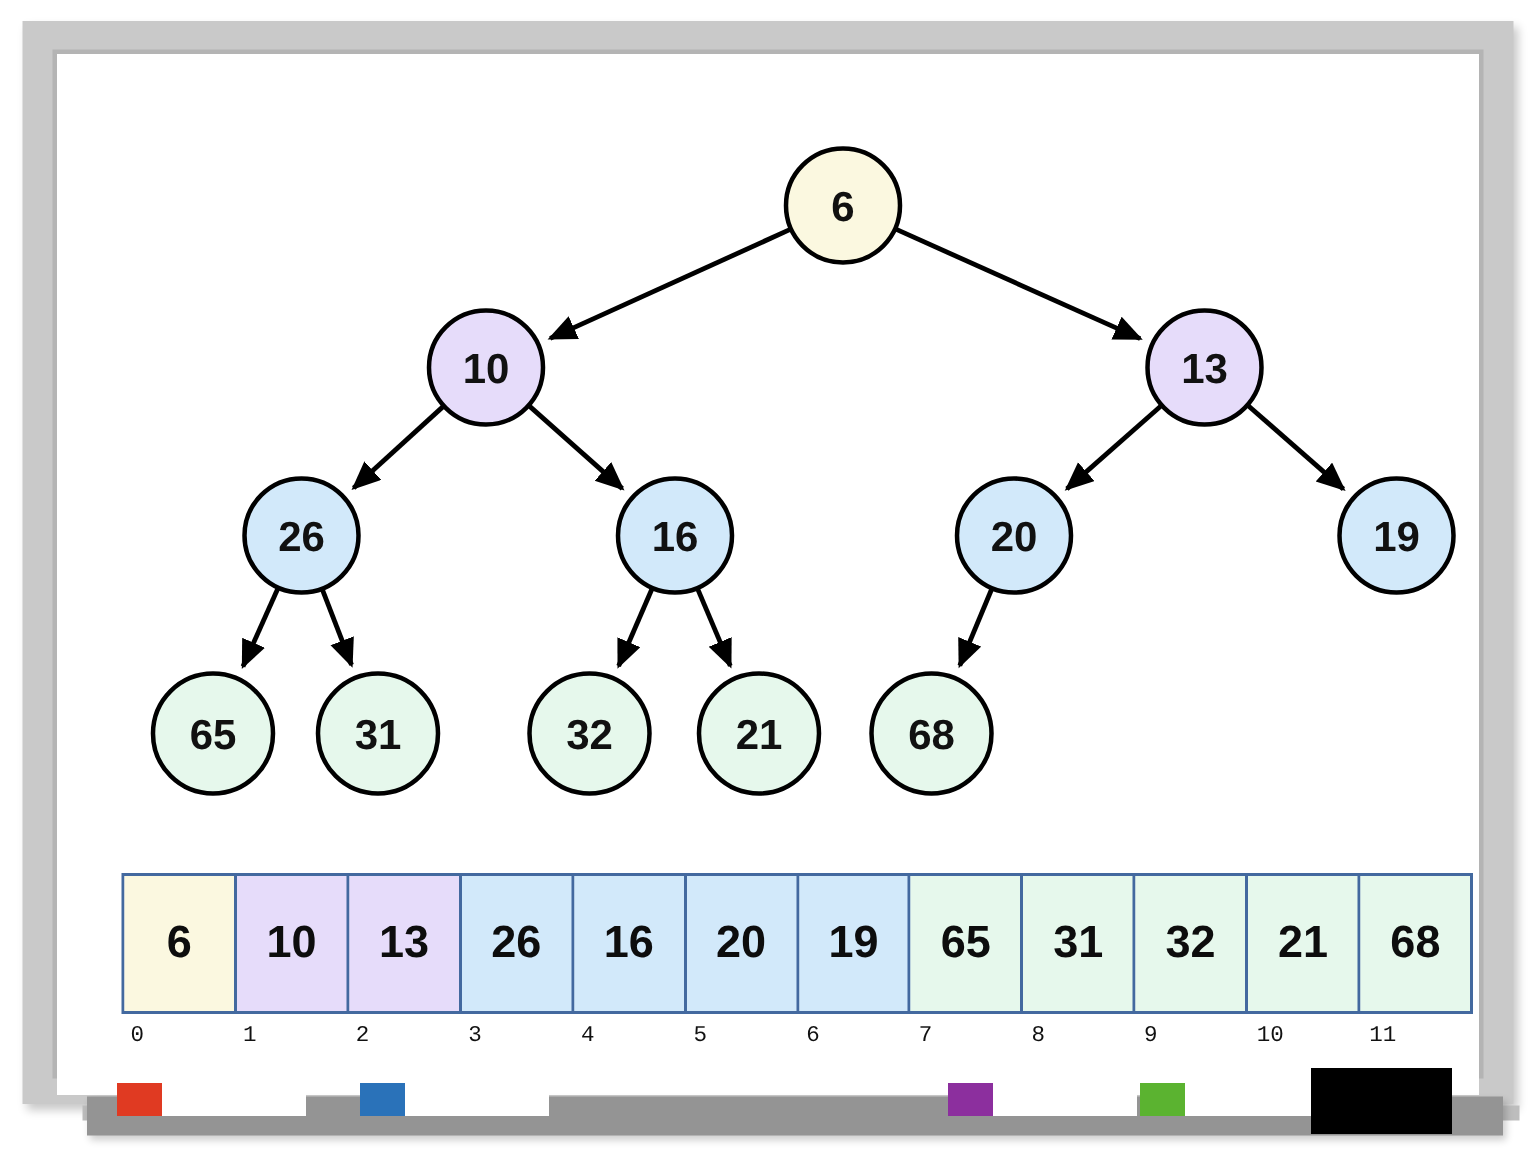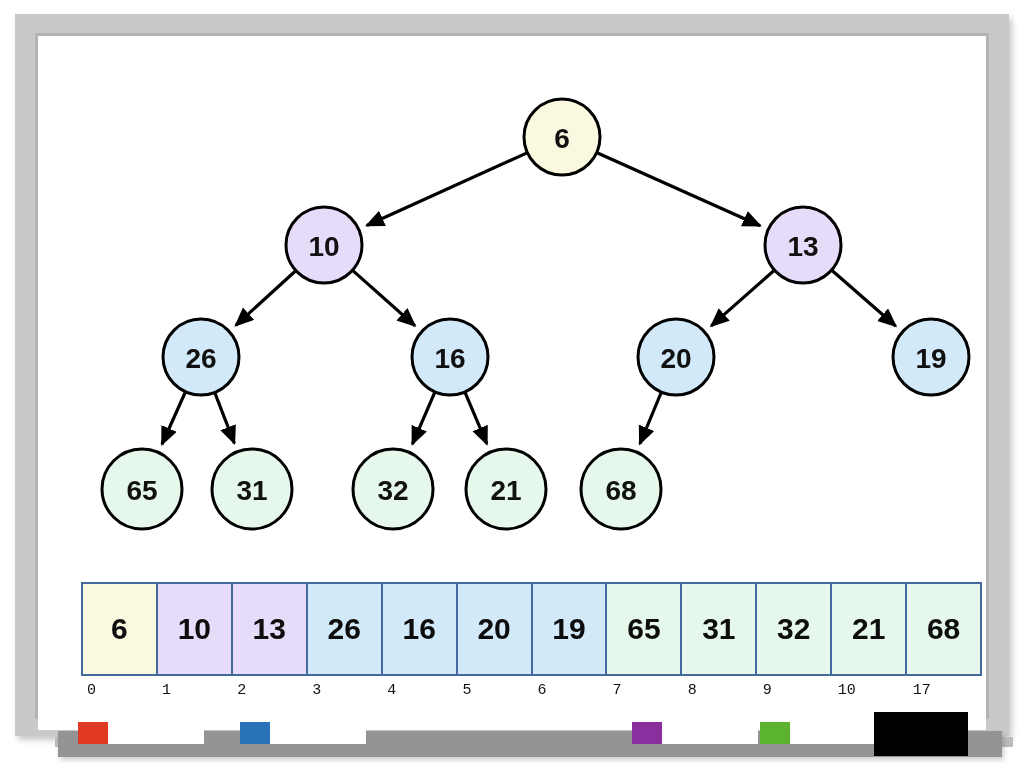--- a/index.html
+++ b/index.html
@@ -170,21 +170,21 @@
           <div class="index-label">1</div>
           <div class="index-label">2</div>
           <div class="index-label">3</div>
           <div class="index-label">4</div>
           <div class="index-label">5</div>
           <div class="index-label">6</div>
           <div class="index-label">7</div>
           <div class="index-label">8</div>
           <div class="index-label">9</div>
           <div class="index-label">10</div>
-          <div class="index-label">17</div>
+          <div class="index-label">11</div>
         </div>
     </div>
 
   </div>
   <div id="tray-lip"></div>
 </div>
 
 <div id="whiteboard-tray"></div>
 <div id="markers-layer">
     <div class="marker" style="left: 78px;">

